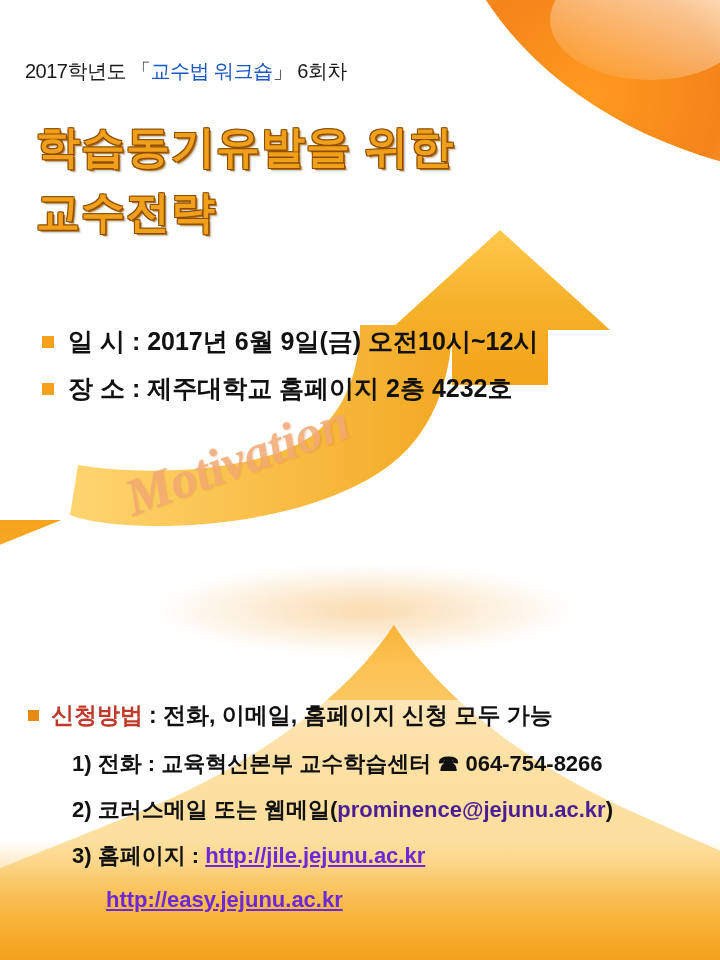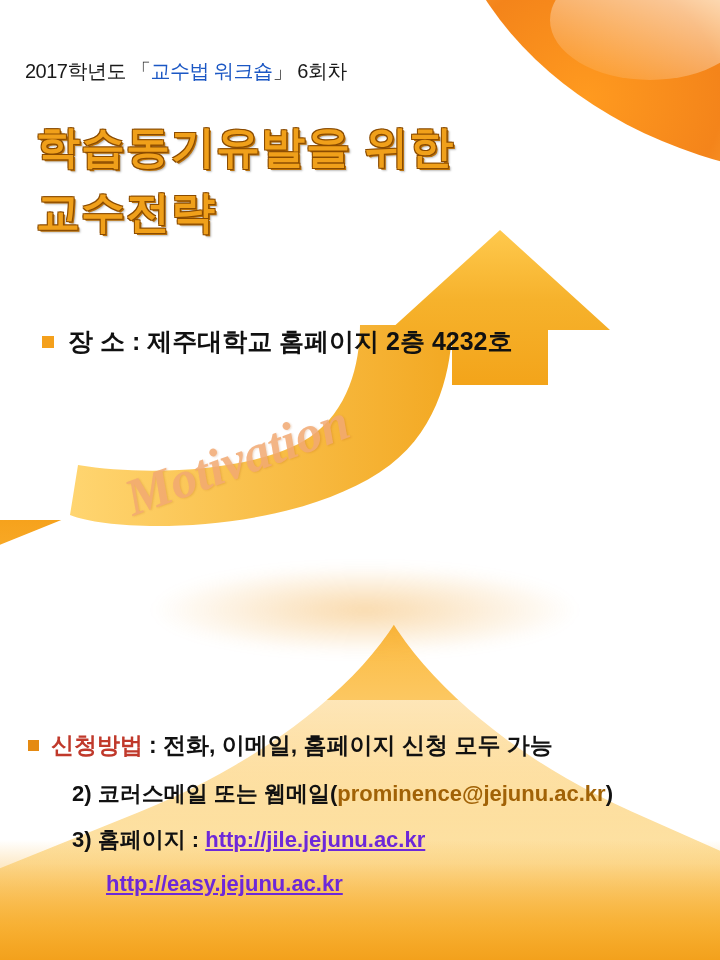--- a/index.html
+++ b/index.html
@@ -202,21 +202,21 @@
     opacity: 0.85;
     transform: rotate(-20deg);
     text-shadow: 1px 1px 2px rgba(180,90,20,0.25);
     pointer-events: none;
   }
 
   
   .apply {
     position: absolute;
     left: 28px;
-    top: 730px;
+    top: 700px;
     width: 680px;
   }
   .apply-head {
     display: flex;
     align-items: center;
     font-size: 23px;
     font-weight: bold;
     color: #111111;
     margin-bottom: 18px;
     white-space: nowrap;
@@ -232,21 +232,21 @@
     color: #c0392b;
   }
   .apply-item {
     font-size: 22px;
     font-weight: bold;
     color: #111111;
     margin: 0 0 16px 44px;
     white-space: nowrap;
   }
   .apply-item .mail {
-    color: #a16207;
+    color: #4c1d95;
   }
   .apply-item .small {
     font-size: 22px;
     font-weight: bold;
   }
   .apply-item .link {
     color: #6d28d9;
     text-decoration: underline;
   }
   .apply-item.indent {
@@ -299,31 +299,38 @@
   </div>
 
   <div class="title">
     <span>학습동기유발을  위한</span>
     <span class="line2">교수전략</span>
   </div>
 
   <ul class="info-list">
     <li>
       <span class="sq"></span>
+      <span>일 시 : 2017년 6월 9일(금) 오전10시~12시</span>
+    </li>
+    <li>
+      <span class="sq"></span>
       <span>장 소 : 제주대학교 홈페이지 2층 4232호</span>
     </li>
   </ul>
 
   <div class="apply">
     <div class="apply-head">
       <span class="sq"></span>
       <span class="hl">신청방법</span>
       <span style="margin-left:6px;">: 전화, 이메일, 홈페이지 신청 모두 가능</span>
     </div>
 
+    <div class="apply-item">
+      <span>1) 전화 : 교육혁신본부 교수학습센터 ☎ 064-754-8266</span>
+    </div>
 
     <div class="apply-item">
       <span>2) 코러스메일 </span><span class="small">또는 </span><span>웹메일(</span><span class="mail">prominence@jejunu.ac.kr</span><span>)</span>
     </div>
 
     <div class="apply-item">
       <span>3) 홈페이지 : </span><span class="link">http://jile.jejunu.ac.kr</span>
     </div>
 
     <div class="apply-item indent">

